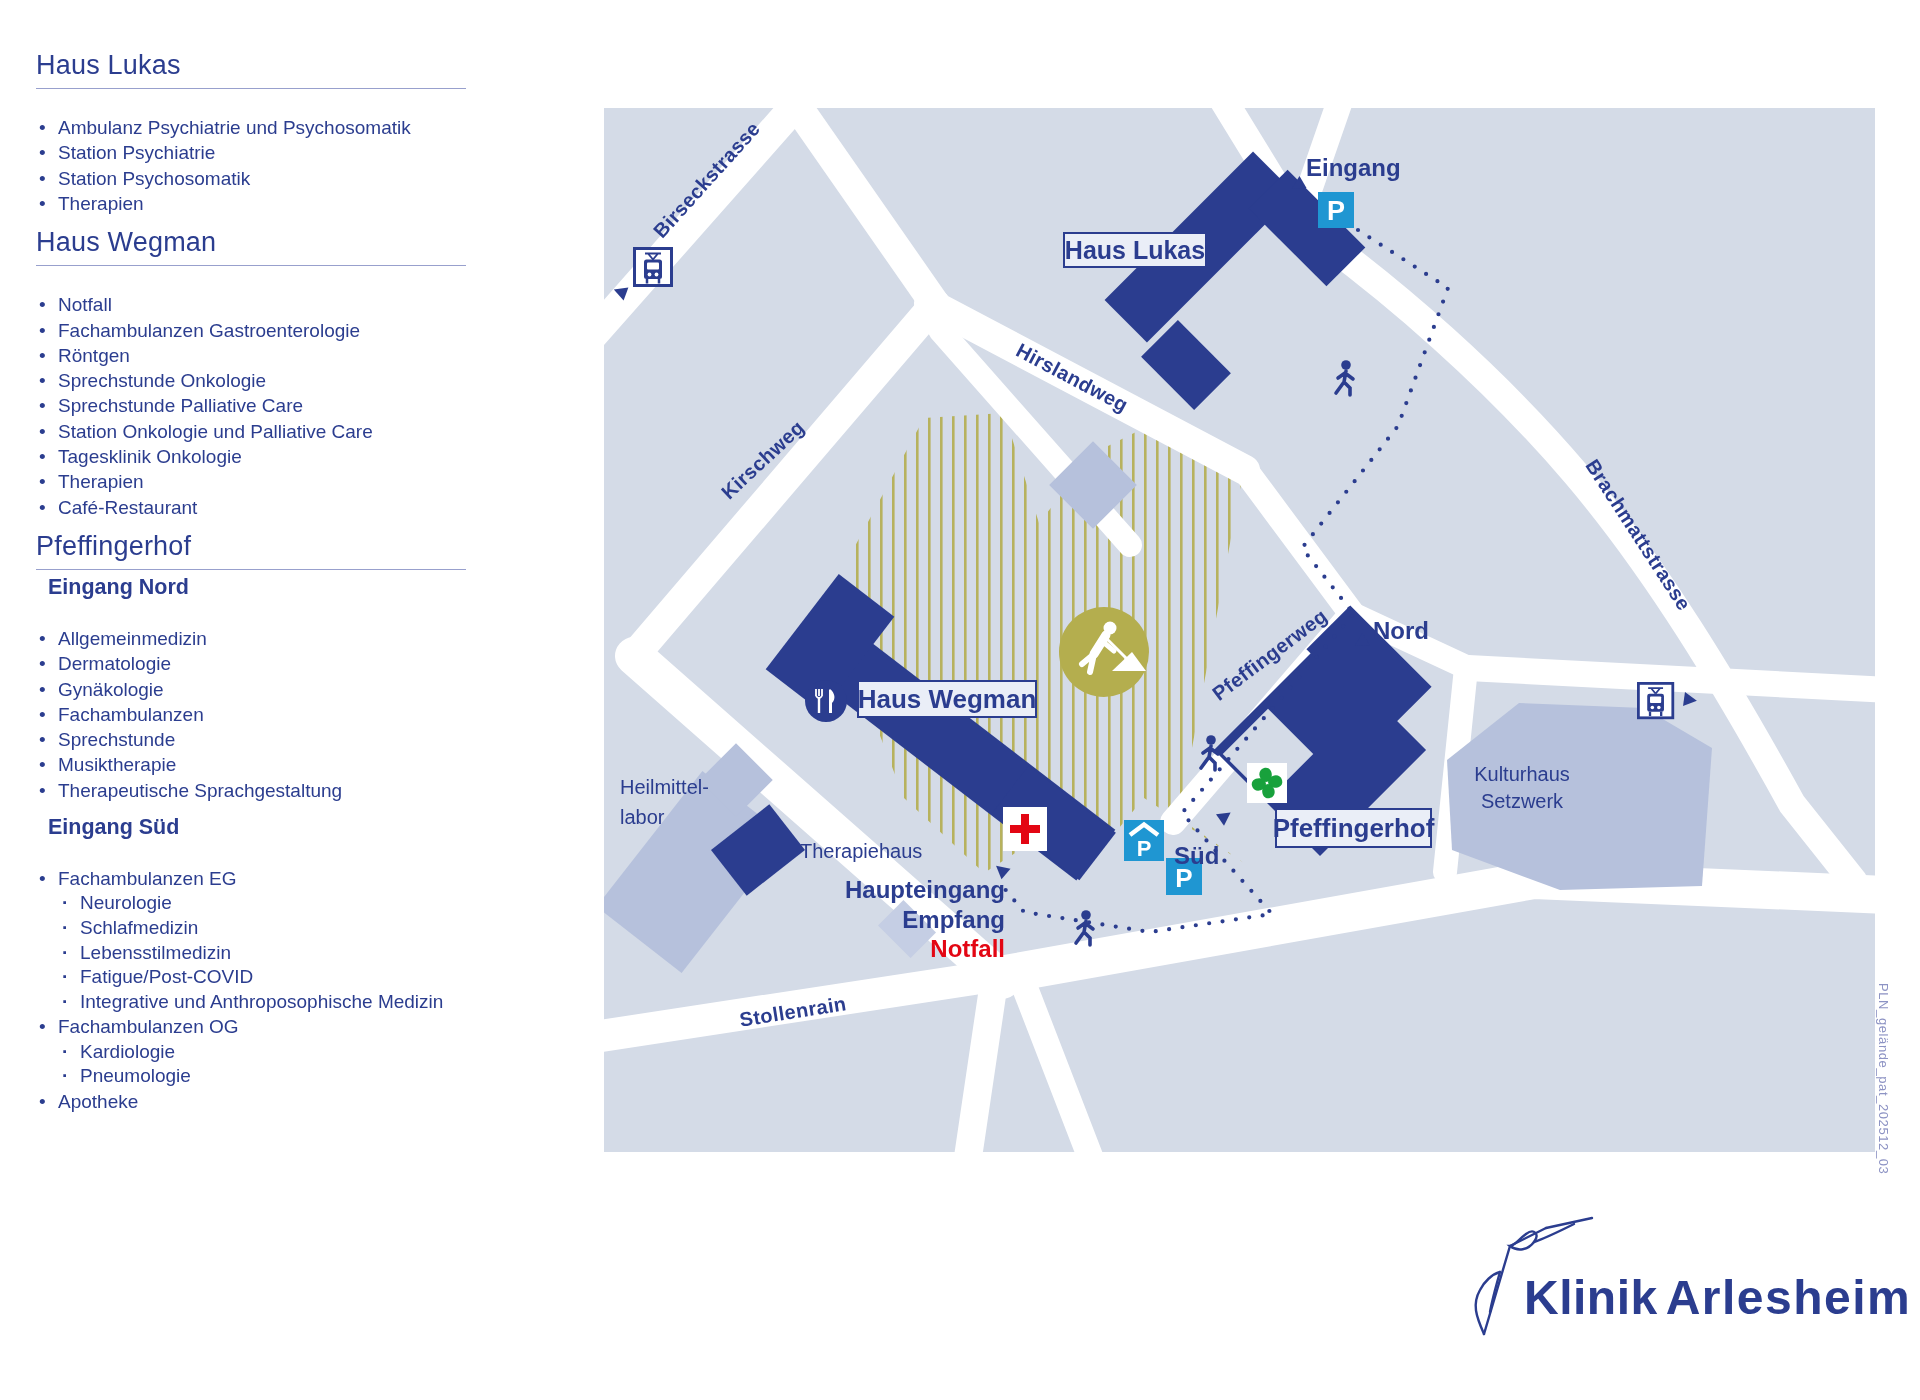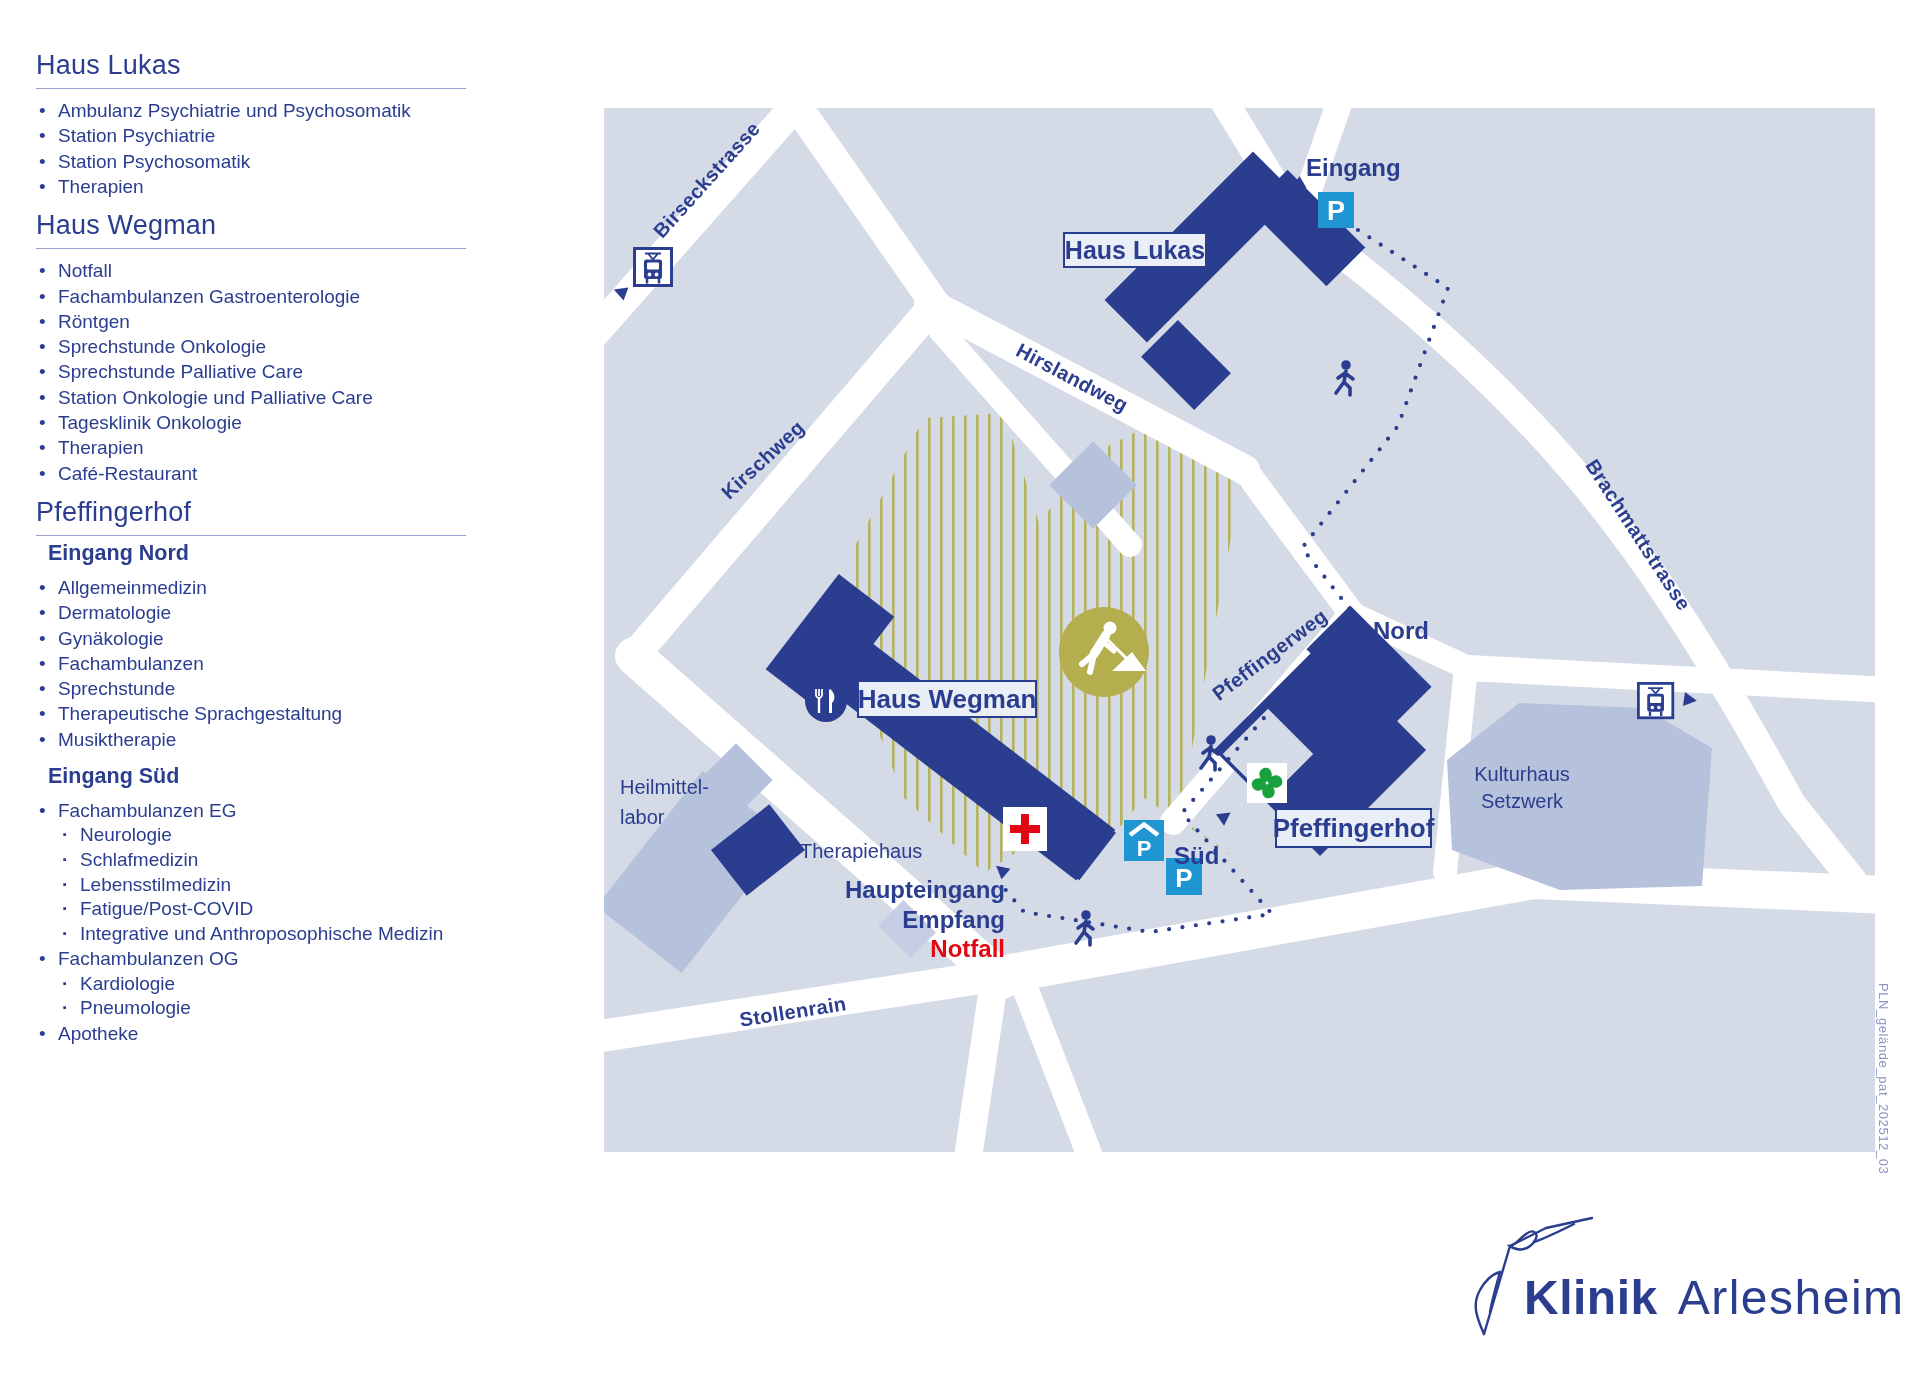--- a/index.html
+++ b/index.html
@@ -7,21 +7,21 @@
     --label-box-bg:#eaeef7; --olive:#b4ae4e; --p-blue:#1f96d2; --red:#e30613;
     --green:#18a13c; --watermark-color:#8d93c4; --rule:#98a0cd;
   }
   *{box-sizing:border-box; margin:0; padding:0;}
   html,body{width:1920px; height:1400px; background:#fff; font-family:"Liberation Sans", sans-serif; color:var(--navy); overflow:hidden;}
   
   .sidebar{position:absolute; left:36px; top:50px; width:430px;}
   .sidebar h2{font-size:27px; font-weight:500; letter-spacing:.2px; color:var(--navy);
      padding-bottom:7px; border-bottom:1.5px solid var(--rule); line-height:1.15;}
   .sidebar h3{font-size:21.5px; font-weight:700; margin:4px 12px 3px; color:var(--navy); line-height:26px;}
-  .sidebar ul{list-style:none; margin:9px 0 11px;}
+  .sidebar ul{list-style:none; margin:26px 0 11px;}
   .sidebar li{font-size:19px; line-height:25.3px; color:var(--navy); position:relative; padding-left:22px;}
   .sidebar li::before{content:"\2022"; position:absolute; left:3px; color:var(--navy);}
   .sidebar ul.sub{margin:0 0 0 0;}
   .sidebar ul.sub li{padding-left:44px; line-height:24.6px;}
   .sidebar ul.sub li::before{content:"\00b7"; left:26px; font-weight:700;}
   
   .map{position:absolute; left:604px; top:108px; width:1271px; height:1044px; background:var(--map-bg); overflow:hidden;}
   .map svg.base{position:absolute; left:0; top:0;}
   .map-label-box{position:absolute; background:var(--label-box-bg); border:2px solid var(--navy);
      color:var(--navy); font-weight:700; display:flex; align-items:center; justify-content:center; white-space:nowrap;}
@@ -31,21 +31,21 @@
   .small-label{position:absolute; color:var(--navy); font-size:20px; font-weight:400; line-height:30px; white-space:nowrap;}
   .haupteingang-block{position:absolute; left:189px; top:767px; width:212px; text-align:right;
      font-size:24px; font-weight:700; line-height:29.5px; color:var(--navy);}
   .haupteingang-block .red{color:var(--red);}
   
   .watermark{position:absolute; left:1876px; top:983px; writing-mode:vertical-rl;
      font-size:13px; letter-spacing:.6px; color:var(--watermark-color); white-space:nowrap;}
   .logo{position:absolute; left:1470px; top:1212px; width:420px; height:140px;}
   .logo .logo-text{position:absolute; left:54px; top:58px; font-size:48px; color:var(--navy); white-space:nowrap;}
   .logo .logo-text .bold{font-weight:700; letter-spacing:.5px;}
-  .logo .logo-text .light{font-weight:400; letter-spacing:1.5px; margin-left:20px;}
+  .logo .logo-text .light{font-weight:700; letter-spacing:1.5px; margin-left:8px;}
 </style>
 </head>
 <body>
 
 <aside class="sidebar">
     <section>
       <h2>Haus Lukas</h2>
       <ul>
         <li>Ambulanz Psychiatrie und Psychosomatik</li>
         <li>Station Psychiatrie</li>
@@ -69,22 +69,22 @@
     </section>
     <section>
       <h2>Pfeffingerhof</h2>
       <h3>Eingang Nord</h3>
       <ul>
         <li>Allgemeinmedizin</li>
         <li>Dermatologie</li>
         <li>Gynäkologie</li>
         <li>Fachambulanzen</li>
         <li>Sprechstunde</li>
+        <li>Musiktherapie</li>
         <li>Therapeutische Sprachgestaltung</li>
-        <li>Musiktherapie</li>
       </ul>
       <h3>Eingang Süd</h3>
       <ul>
         <li>Fachambulanzen EG</li>
         <ul class="sub">
           <li>Neurologie</li>
           <li>Schlafmedizin</li>
           <li>Lebensstilmedizin</li>
           <li>Fatigue/Post-COVID</li>
           <li>Integrative und Anthroposophische Medizin</li>

